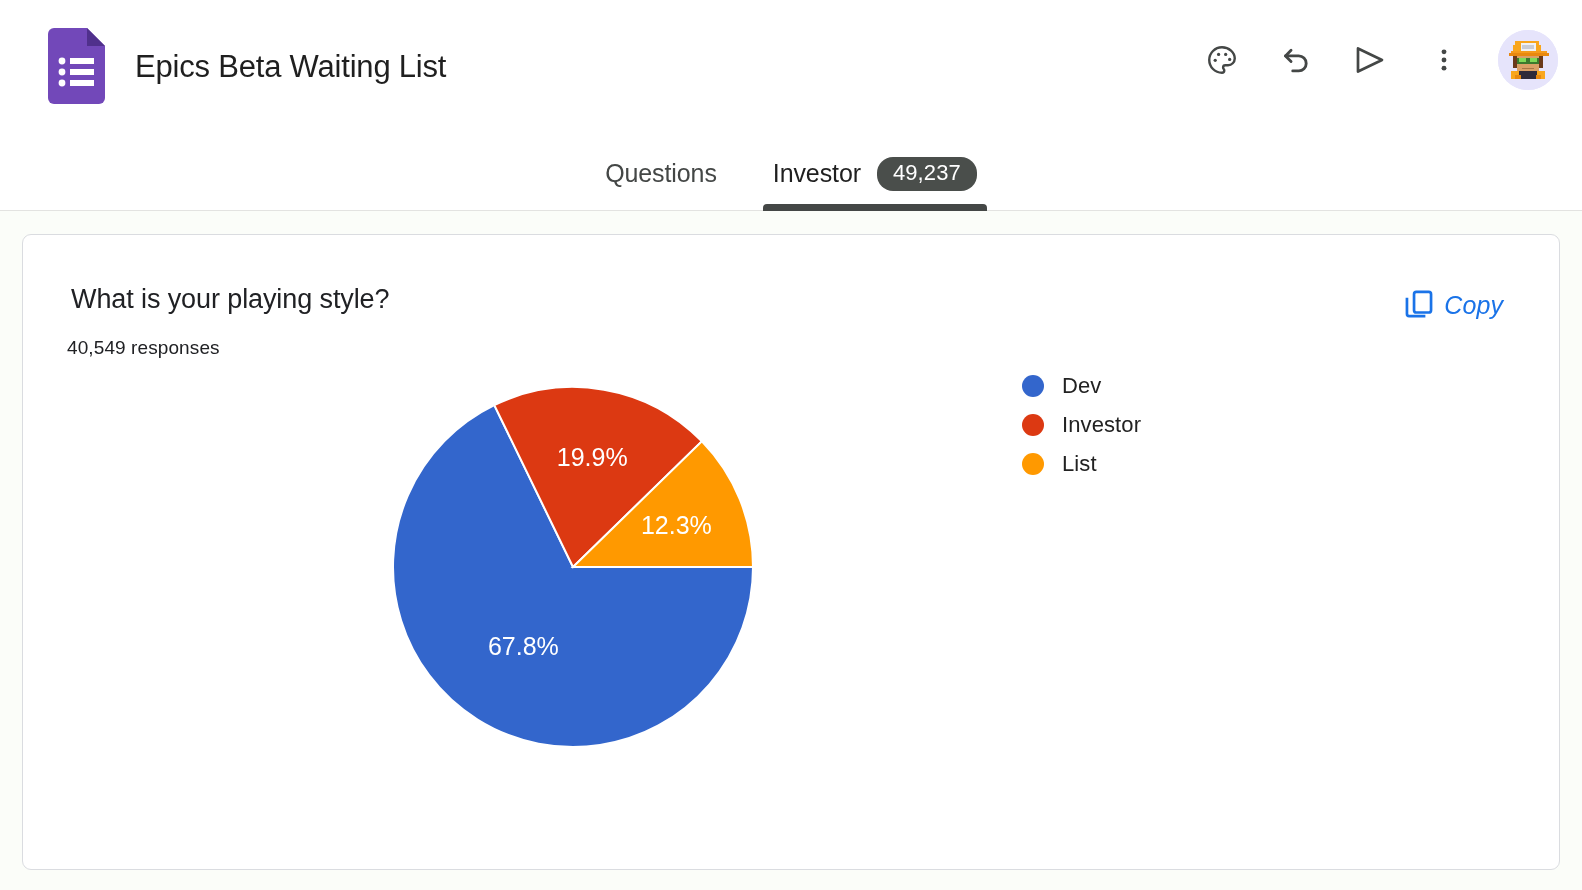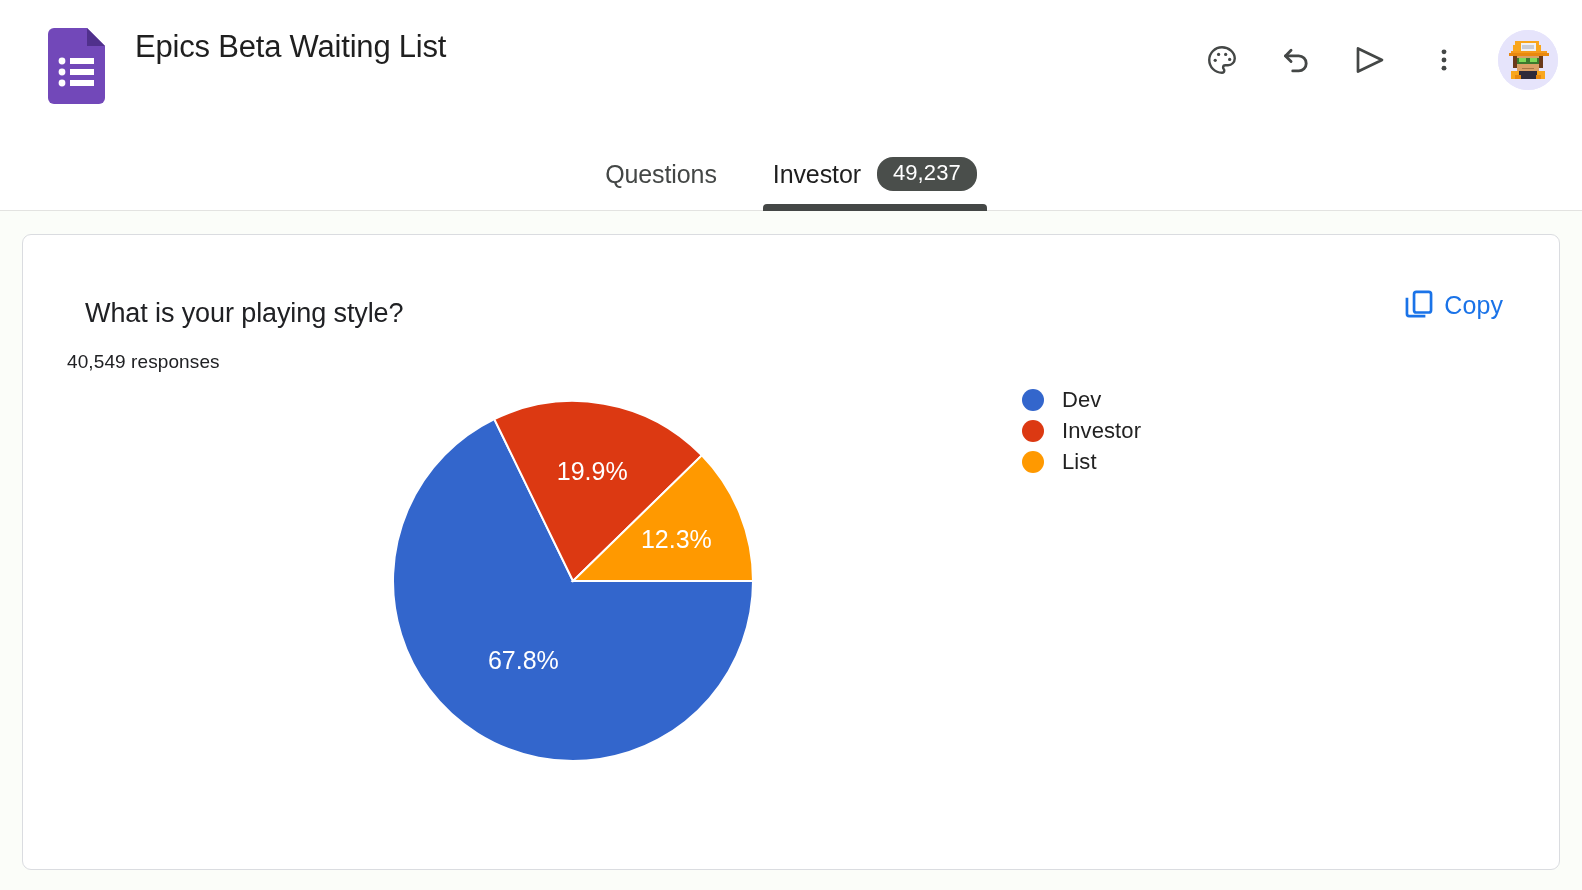--- a/index.html
+++ b/index.html
@@ -24,20 +24,21 @@
   .topbar {
     position: relative;
     height: 137px;
     background: #ffffff;
     display: flex;
     align-items: flex-start;
     flex-shrink: 0;
   }
   .brand {
     display: flex;
+    align-items: center;
     padding-left: 48px;
     padding-top: 28px;
     gap: 30px;
   }
   .forms-icon {
     width: 57px; height: 76px;
     position: relative;
     flex-shrink: 0;
   }
   .doc-title {
@@ -85,21 +86,21 @@
 
   
   .tabstrip {
     position: absolute;
     left: 0; right: 0;
     top: 137px;
     height: 74px;
     background: #ffffff;
     border-bottom: 1px solid #e3e3e1;
     display: flex;
-    align-items: flex-start;
+    align-items: center;
     justify-content: center;
     gap: 0;
   }
   .tab {
     position: relative;
     height: 74px;
     display: flex;
     align-items: center;
     gap: 16px;
     padding: 0 28px;
@@ -148,39 +149,40 @@
   .card-head {
     display: flex;
     align-items: flex-start;
     justify-content: space-between;
   }
   .q-title {
     font-size: 27px;
     color: #202124;
     letter-spacing: -0.1px;
     font-weight: 400;
-    margin: 18px;
+    margin: 4px;
     line-height: 1.2;
   }
   .q-sub {
     font-size: 19px;
     color: #202124;
     margin-top: 22px;
     letter-spacing: 0.1px;
   }
   .copy-btn {
     display: flex;
     align-items: center;
     gap: 8px;
     background: transparent;
     border: none;
     cursor: pointer;
     padding: 4px 8px;
     color: #1a73e8;
     margin-top: 4px;
+    font-style: italic;
   }
   .copy-btn .label {
     font-size: 25px;
     color: #1a73e8;
     letter-spacing: 0.1px;
   }
 
   
   .chart-area {
     position: relative;
@@ -198,21 +200,21 @@
     fill: #ffffff;
     font-family: "Liberation Sans", "DejaVu Sans", sans-serif;
     font-size: 25px;
   }
   .legend {
     position: absolute;
     left: 955px;
     top: 4px;
     display: flex;
     flex-direction: column;
-    gap: 5px;
+    gap: 13px;
   }
   .legend-item {
     display: flex;
     align-items: center;
     gap: 18px;
     cursor: pointer;
   }
   .swatch {
     width: 22px; height: 22px;
     border-radius: 50%;

